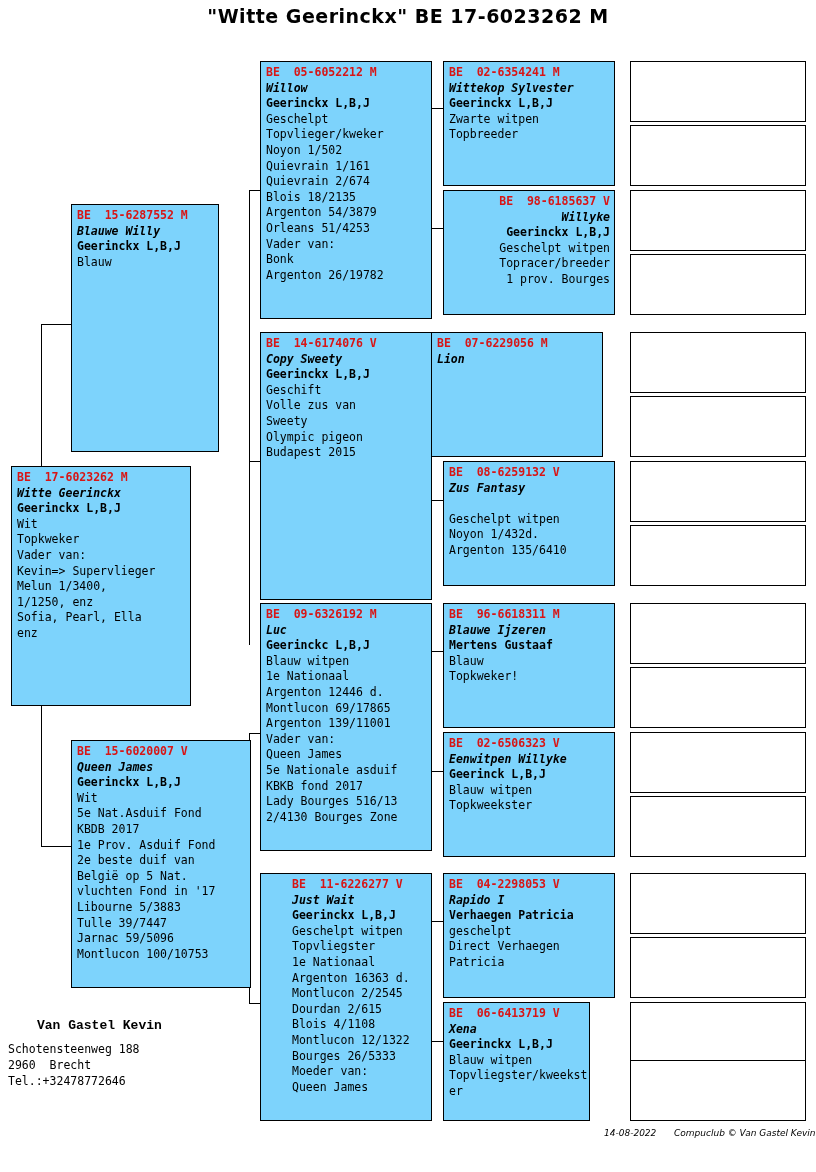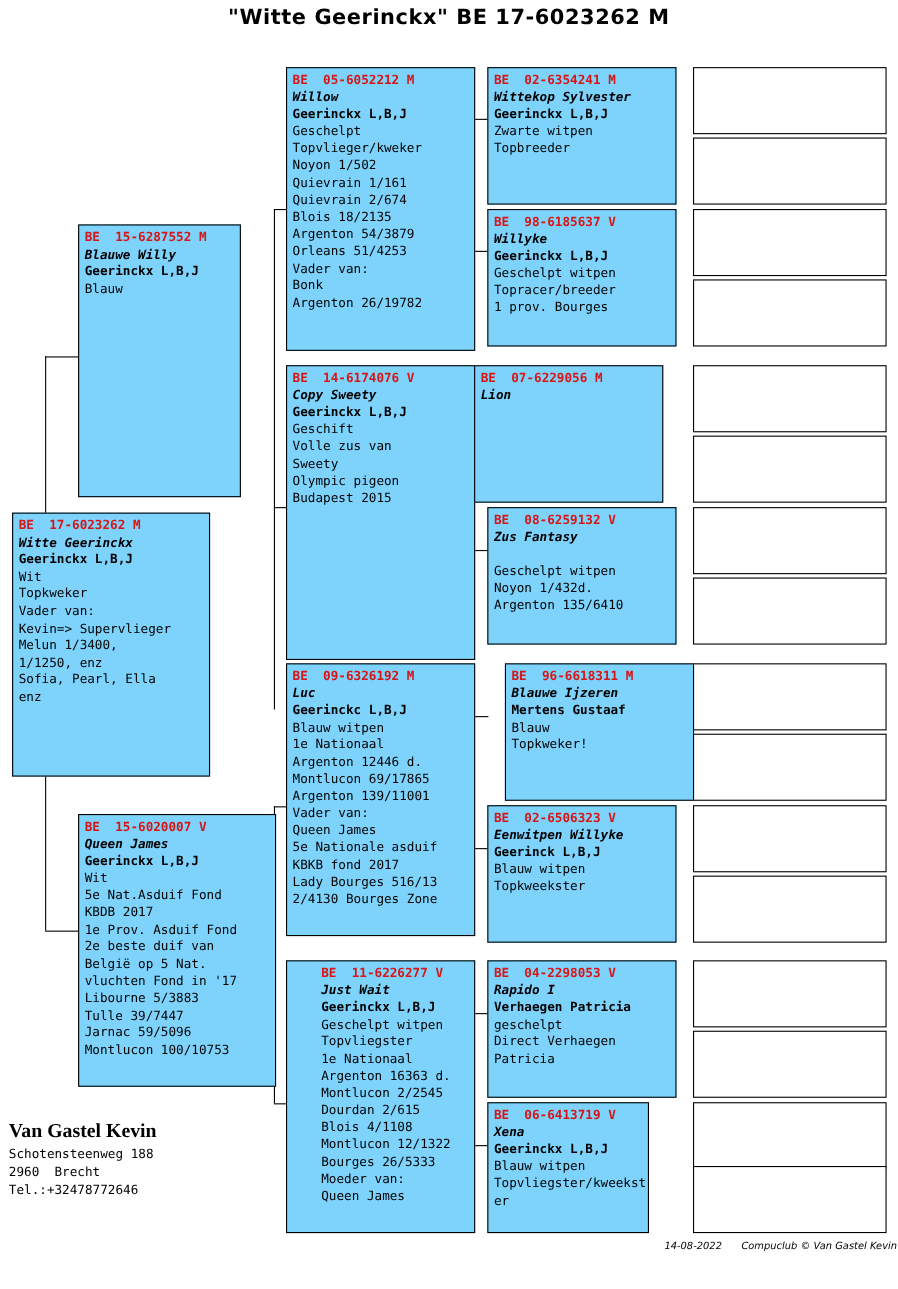--- a/index.html
+++ b/index.html
@@ -60,23 +60,24 @@
     box-sizing: border-box;
     border: 1px solid #000000;
     background: #ffffff;
   }
   .connector {
     position: absolute;
     background: #000000;
   }
   .footer-name {
     position: absolute;
-    font-family: Liberation Serif, serif;
-    font-weight: bold;
-    font-size: 18px;
+    font-family: Liberation Mono, monospace;
+    font-weight: bold;
+    font-size: 13px;
+    margin-left: 29px;
   }
   .footer-line {
     position: absolute;
     font-size: 11.5px;
     white-space: pre;
   }
   .credit {
     position: absolute;
     font-size: 9px;
     font-style: italic;
@@ -219,21 +220,21 @@
 </div>
 
 <div class="card" style="left:443px; top:61px; width:172px; height:125px;">
   <div class="ring">BE  02-6354241 M</div>
   <div class="cname">Wittekop Sylvester</div>
   <div class="cowner">Geerinckx L,B,J</div>
   <div class="cline">Zwarte witpen</div>
   <div class="cline">Topbreeder</div>
 </div>
 
-<div class="card" style="left:443px; top:190px; width:172px; height:125px;">
+<div class="card" style="left:443px; top:190px; width:172px; height:125px;text-align:right;">
   <div class="ring">BE  98-6185637 V</div>
   <div class="cname">Willyke</div>
   <div class="cowner">Geerinckx L,B,J</div>
   <div class="cline">Geschelpt witpen</div>
   <div class="cline">Topracer/breeder</div>
   <div class="cline">1 prov. Bourges</div>
 </div>
 
 <div class="card" style="left:431px; top:332px; width:172px; height:125px;">
   <div class="ring">BE  07-6229056 M</div>
@@ -242,21 +243,21 @@
 
 <div class="card" style="left:443px; top:461px; width:172px; height:125px;">
   <div class="ring">BE  08-6259132 V</div>
   <div class="cname">Zus Fantasy</div>
   <div class="cline">&nbsp;</div>
   <div class="cline">Geschelpt witpen</div>
   <div class="cline">Noyon 1/432d.</div>
   <div class="cline">Argenton 135/6410</div>
 </div>
 
-<div class="card" style="left:443px; top:603px; width:172px; height:125px;margin-left:16px;">
+<div class="card" style="left:443px; top:603px; width:172px; height:125px;">
   <div class="ring">BE  96-6618311 M</div>
   <div class="cname">Blauwe Ijzeren</div>
   <div class="cowner">Mertens Gustaaf</div>
   <div class="cline">Blauw</div>
   <div class="cline">Topkweker!</div>
 </div>
 
 <div class="card" style="left:443px; top:732px; width:172px; height:125px;">
   <div class="ring">BE  02-6506323 V</div>
   <div class="cname">Eenwitpen Willyke</div>

